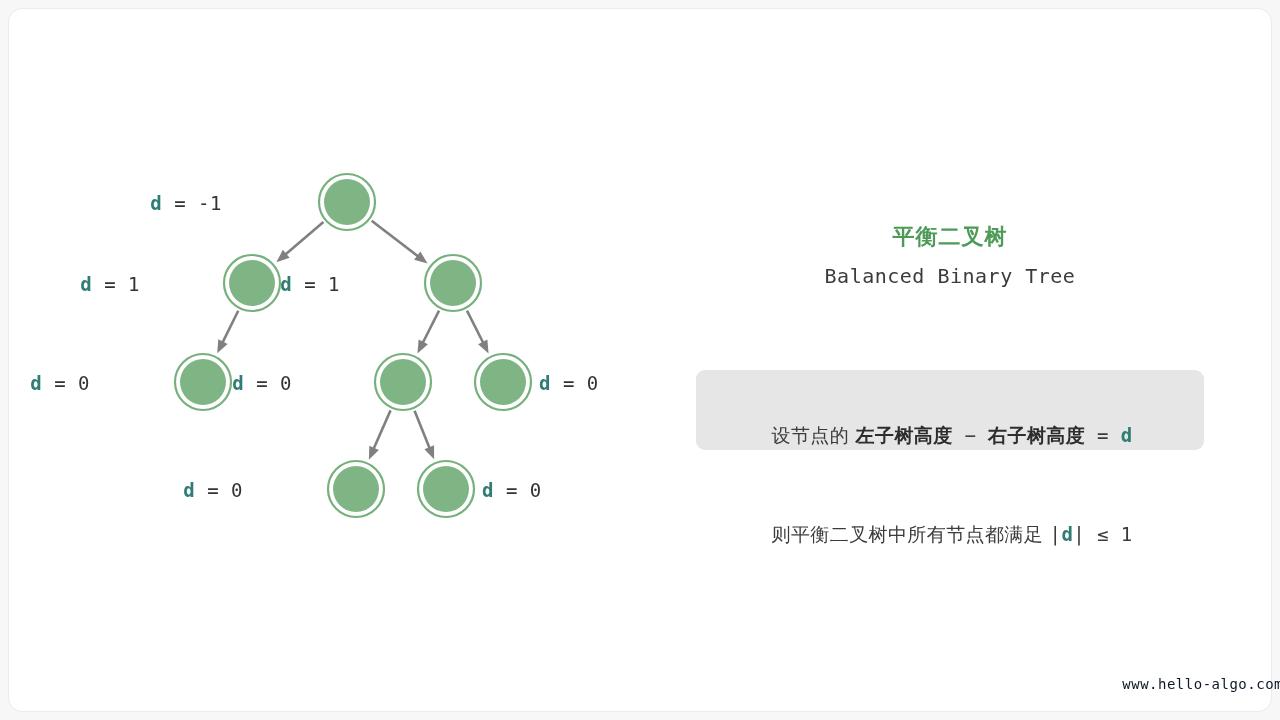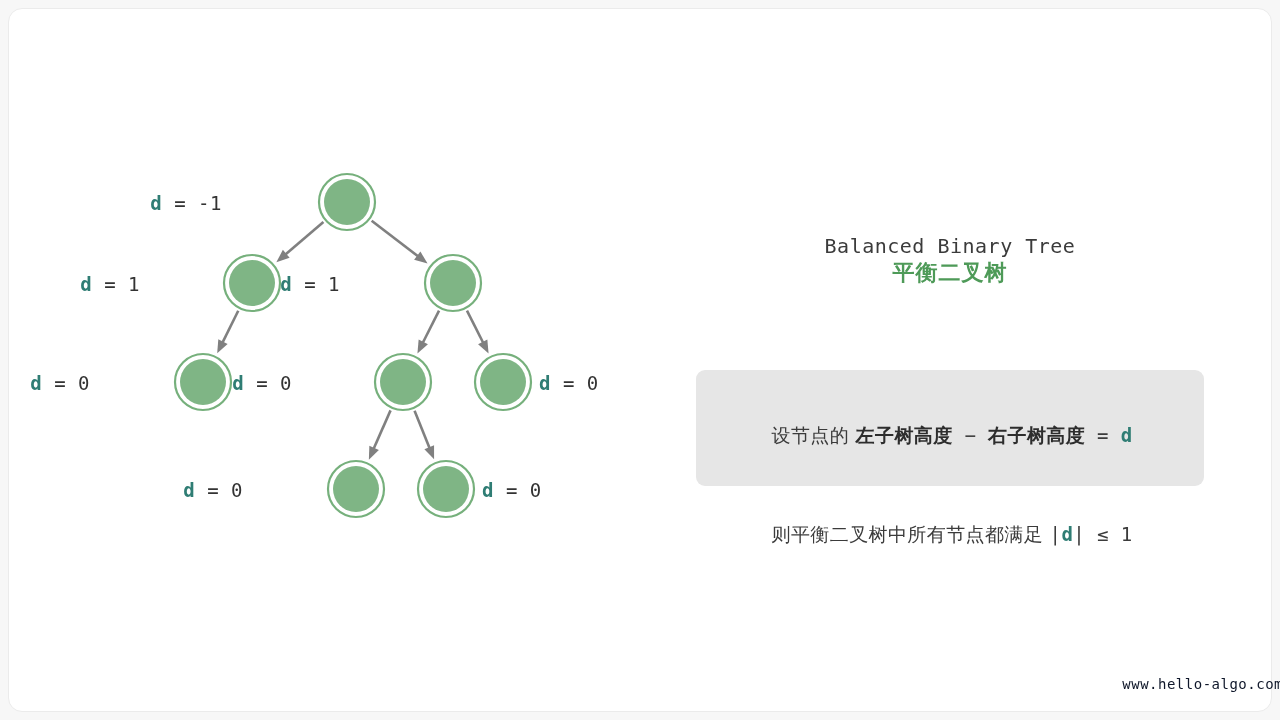--- a/index.html
+++ b/index.html
@@ -77,21 +77,21 @@
     font-size: 20px;
     font-family: "DejaVu Sans Mono", monospace;
     margin-top: 12px;
     letter-spacing: 0.5px;
   }
   #infobox {
     position: absolute;
     left: 0px;
     top: 148px;
     width: 508px;
-    height: 116px;
+    height: 80px;
     background: #e6e6e6;
     border-radius: 9px;
     box-sizing: border-box;
     padding: 16px 0 0 0;
   }
   .info-line {
     font-size: 19px;
     color: #3b3b3b;
     font-family: "DejaVu Sans", sans-serif;
     white-space: pre;
@@ -178,22 +178,22 @@
       <div class="dlabel right-align" style="left: 0px; width: 140px; top: 273px;"><span class="dv">d</span><span> = 1</span></div>
       <div class="dlabel right-align" style="left: 0px; width: 340px; top: 273px;"><span class="dv">d</span><span> = 1</span></div>
       <div class="dlabel right-align" style="left: 0px; width: 90px; top: 372px;"><span class="dv">d</span><span> = 0</span></div>
       <div class="dlabel right-align" style="left: 0px; width: 292px; top: 372px;"><span class="dv">d</span><span> = 0</span></div>
       <div class="dlabel" style="left: 539px; top: 372px;"><span class="dv">d</span><span> = 0</span></div>
       <div class="dlabel right-align" style="left: 0px; width: 243px; top: 479px;"><span class="dv">d</span><span> = 0</span></div>
       <div class="dlabel" style="left: 482px; top: 479px;"><span class="dv">d</span><span> = 0</span></div>
     </div>
 
   <div id="panel">
+    <div id="panel-title">平衡二叉树</div>
     <div id="panel-subtitle">Balanced Binary Tree</div>
-    <div id="panel-title">平衡二叉树</div>
 
     <div id="infobox">
       <div class="info-line">
         <span>设节点的 </span><b>左子树高度</b><span class="mono"> − </span><b>右子树高度</b><span class="mono"> = </span><span class="dv mono">d</span>
       </div>
       <div class="info-line">
         <span>则平衡二叉树中所有节点都满足 </span><span class="mono">|</span><span class="dv mono">d</span><span class="mono">|</span><span class="mono"> ≤ 1</span>
       </div>
     </div>
   </div>

